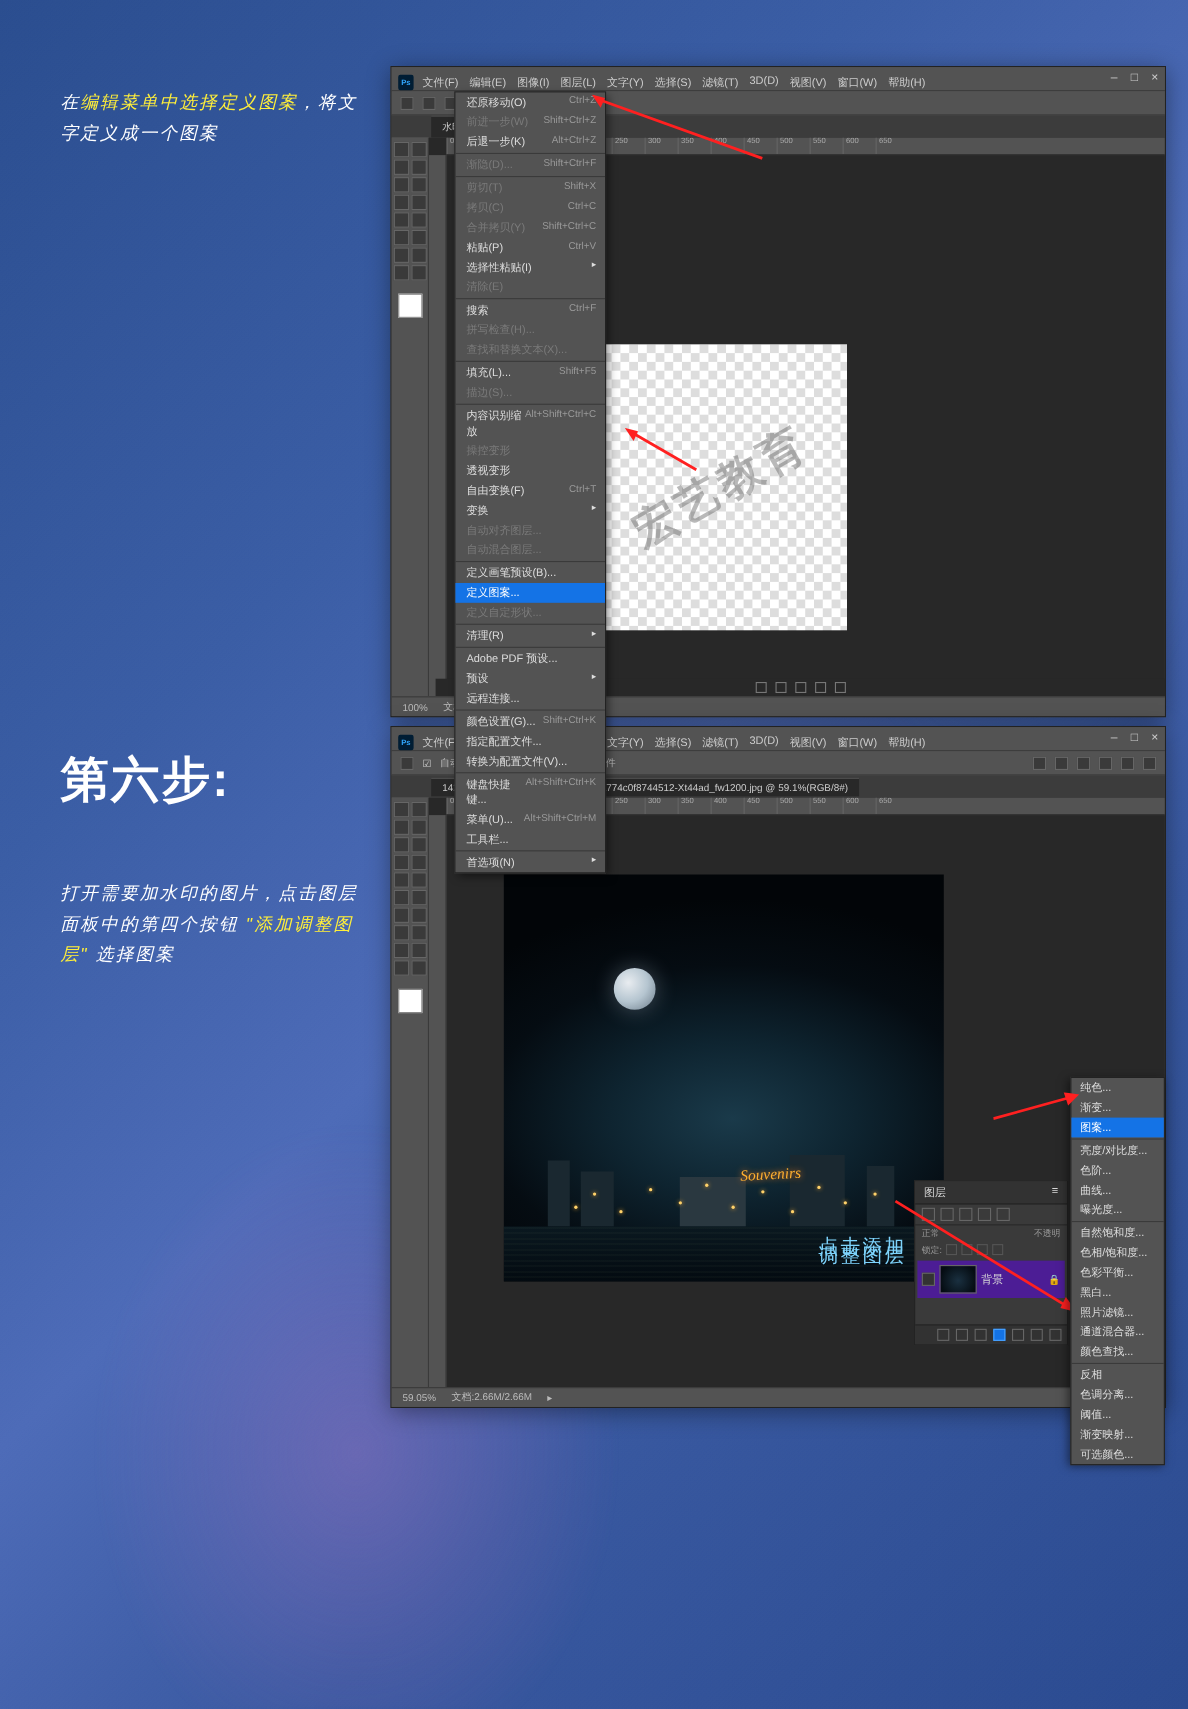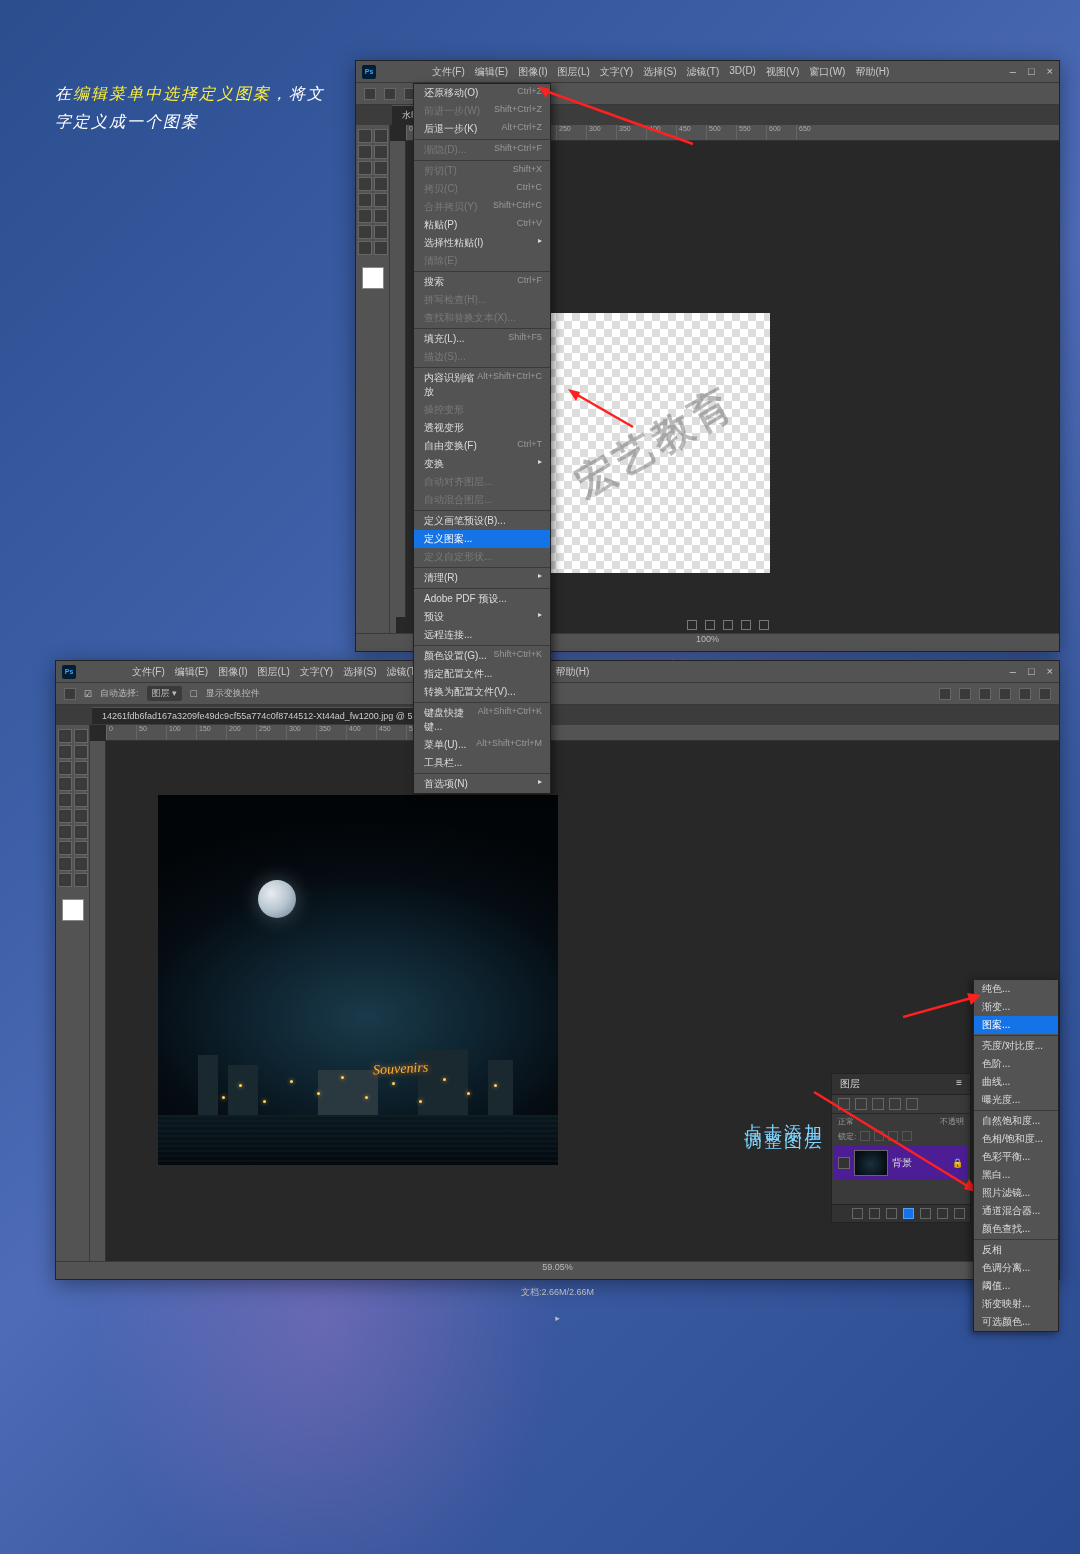--- a/index.html
+++ b/index.html
@@ -29,21 +29,21 @@
 .textcol { width: 270px; flex-shrink: 0; padding-top: 20px; }
 .step-title { color: #fff; font-size: 44px; font-weight: 800; letter-spacing: 2px; margin-bottom: 60px; }
 .step-desc { color: #fff; font-size: 16px; line-height: 1.75; letter-spacing: 2px; font-style: italic; }
 .step-desc .emph-yellow { color: #ffef3a; }
 .step-desc .emph-green { color: #ffef3a; }
 
 .ps-window { flex: 1; background: #535353; border: 1px solid #222; color: #d8d8d8; font-size: 10px; position: relative; box-shadow: 0 4px 20px rgba(0,0,0,.4); }
 .ps-window.s5 { height: 592px; }
 .ps-window.s6 { height: 620px; }
 
-.ps-titlebar { height: 22px; background: #535353; display: flex; align-items: center; padding: 0 6px; border-bottom: 1px solid #383838; gap: 48px; }
+.ps-titlebar { height: 22px; background: #535353; display: flex; align-items: flex-end; padding: 0 6px; border-bottom: 1px solid #383838; }
 .ps-logo { width: 14px; height: 14px; background: #001d34; color: #31a8ff; font-size: 7px; font-weight: bold; display:flex; align-items:center; justify-content:center; border-radius:2px; margin-right:8px; }
 .ps-menubar { display: flex; gap: 10px; font-size: 10px; color: #ccc; }
 .ps-menubar span { cursor: default; }
 .win-controls { position: absolute; right: 6px; top: 4px; display: flex; gap: 12px; color: #ccc; font-size: 11px; }
 
 .ps-options { height: 22px; background: #535353; border-bottom: 1px solid #383838; display:flex; align-items:center; padding:0 8px; gap:8px; font-size:9px; color:#bbb; }
 .ps-options .chip { background:#3a3a3a; padding:1px 5px; border-radius:2px; }
 .ps-options .ico { width:12px; height:12px; background:#3a3a3a; border:1px solid #666; }
 
 .ps-tabbar { height: 20px; background: #3c3c3c; display:flex; align-items:center; padding-left:36px; }
@@ -70,21 +70,21 @@
 .edit-menu .mi.dim { color:#7a7a7a; }
 .edit-menu .mi.hl { background:#1473e6; color:#fff; }
 .edit-menu hr { border:0; border-top:1px solid #3a3a3a; margin:1px 0; }
 .edit-menu .sc { color:#999; font-size:9px; }
 .edit-menu .mi .arrow { font-size:8px; }
 
 
 .arrow-red-5a { position:absolute; top:25px; left:182px; width:160px; height:60px; pointer-events:none; z-index:200; }
 .arrow-red-5b { position:absolute; top:328px; left:212px; width:70px; height:40px; pointer-events:none; z-index:200; }
 
-.ps-status { position:absolute; bottom:0; left:0; right:0; height:18px; background:#535353; border-top:1px solid #3a3a3a; display:flex; align-items:center; padding:0 10px; font-size:9px; color:#bbb; gap:14px;flex-direction:column; }
+.ps-status { position:absolute; bottom:0; left:0; right:0; height:18px; background:#535353; border-top:1px solid #3a3a3a; display:flex; align-items:center; padding:0 10px; font-size:9px; color:#bbb; gap:14px; }
 .ps-iconbar { position:absolute; bottom:18px; left:40px; right:0; height:16px; background:#282828; display:flex; align-items:center; justify-content:center; gap:8px; }
 .ps-iconbar .i { width:10px; height:10px; border:1px solid #777; }
 
 
 .canvas6 { position:absolute; top:70px; left:68px; width:400px; height:370px; background: radial-gradient(ellipse 320px 200px at 52% 60%, #1a3a4a 0%, #0e2430 35%, #050c12 70%, #020508 100%); overflow:hidden; }
 .moon { position:absolute; top:85px; left:100px; width:38px; height:38px; border-radius:50%; background: radial-gradient(circle at 35% 35%, #e8ecf0 0%, #b5c5d0 50%, #6a7a88 100%); box-shadow: 0 0 20px rgba(200,220,240,.3); }
 .building { position:absolute; bottom:50px; background:#1a2830; }
 .b1 { left:40px; width:20px; height:60px; }
 .b2 { left:70px; width:30px; height:50px; }
 .b3 { left:160px; width:60px; height:45px; background:#2a3840; }
@@ -393,20 +393,28 @@
     </div>
     <div class="ps-status">
       <span>100%</span>
       <span>文档:732.4K/1.01M</span>
       <span>▸</span>
     </div>
   </div>
 </div>
 
 <div class="step step6">
+  <div class="textcol">
+    <div class="step-title">第六步:</div>
+    <div class="step-desc">
+      <span>打开需要加水印的图片，点击图层面板中的第四个按钮</span>
+      <span class="emph-green">"添加调整图层"</span>
+      <span>选择图案</span>
+    </div>
+  </div>
 
   <div class="ps-window s6">
     <div class="ps-titlebar">
       <div class="ps-logo">Ps</div>
       <div class="ps-menubar">
         <span>文件(F)</span>
         <span>编辑(E)</span>
         <span>图像(I)</span>
         <span>图层(L)</span>
         <span>文字(Y)</span>

